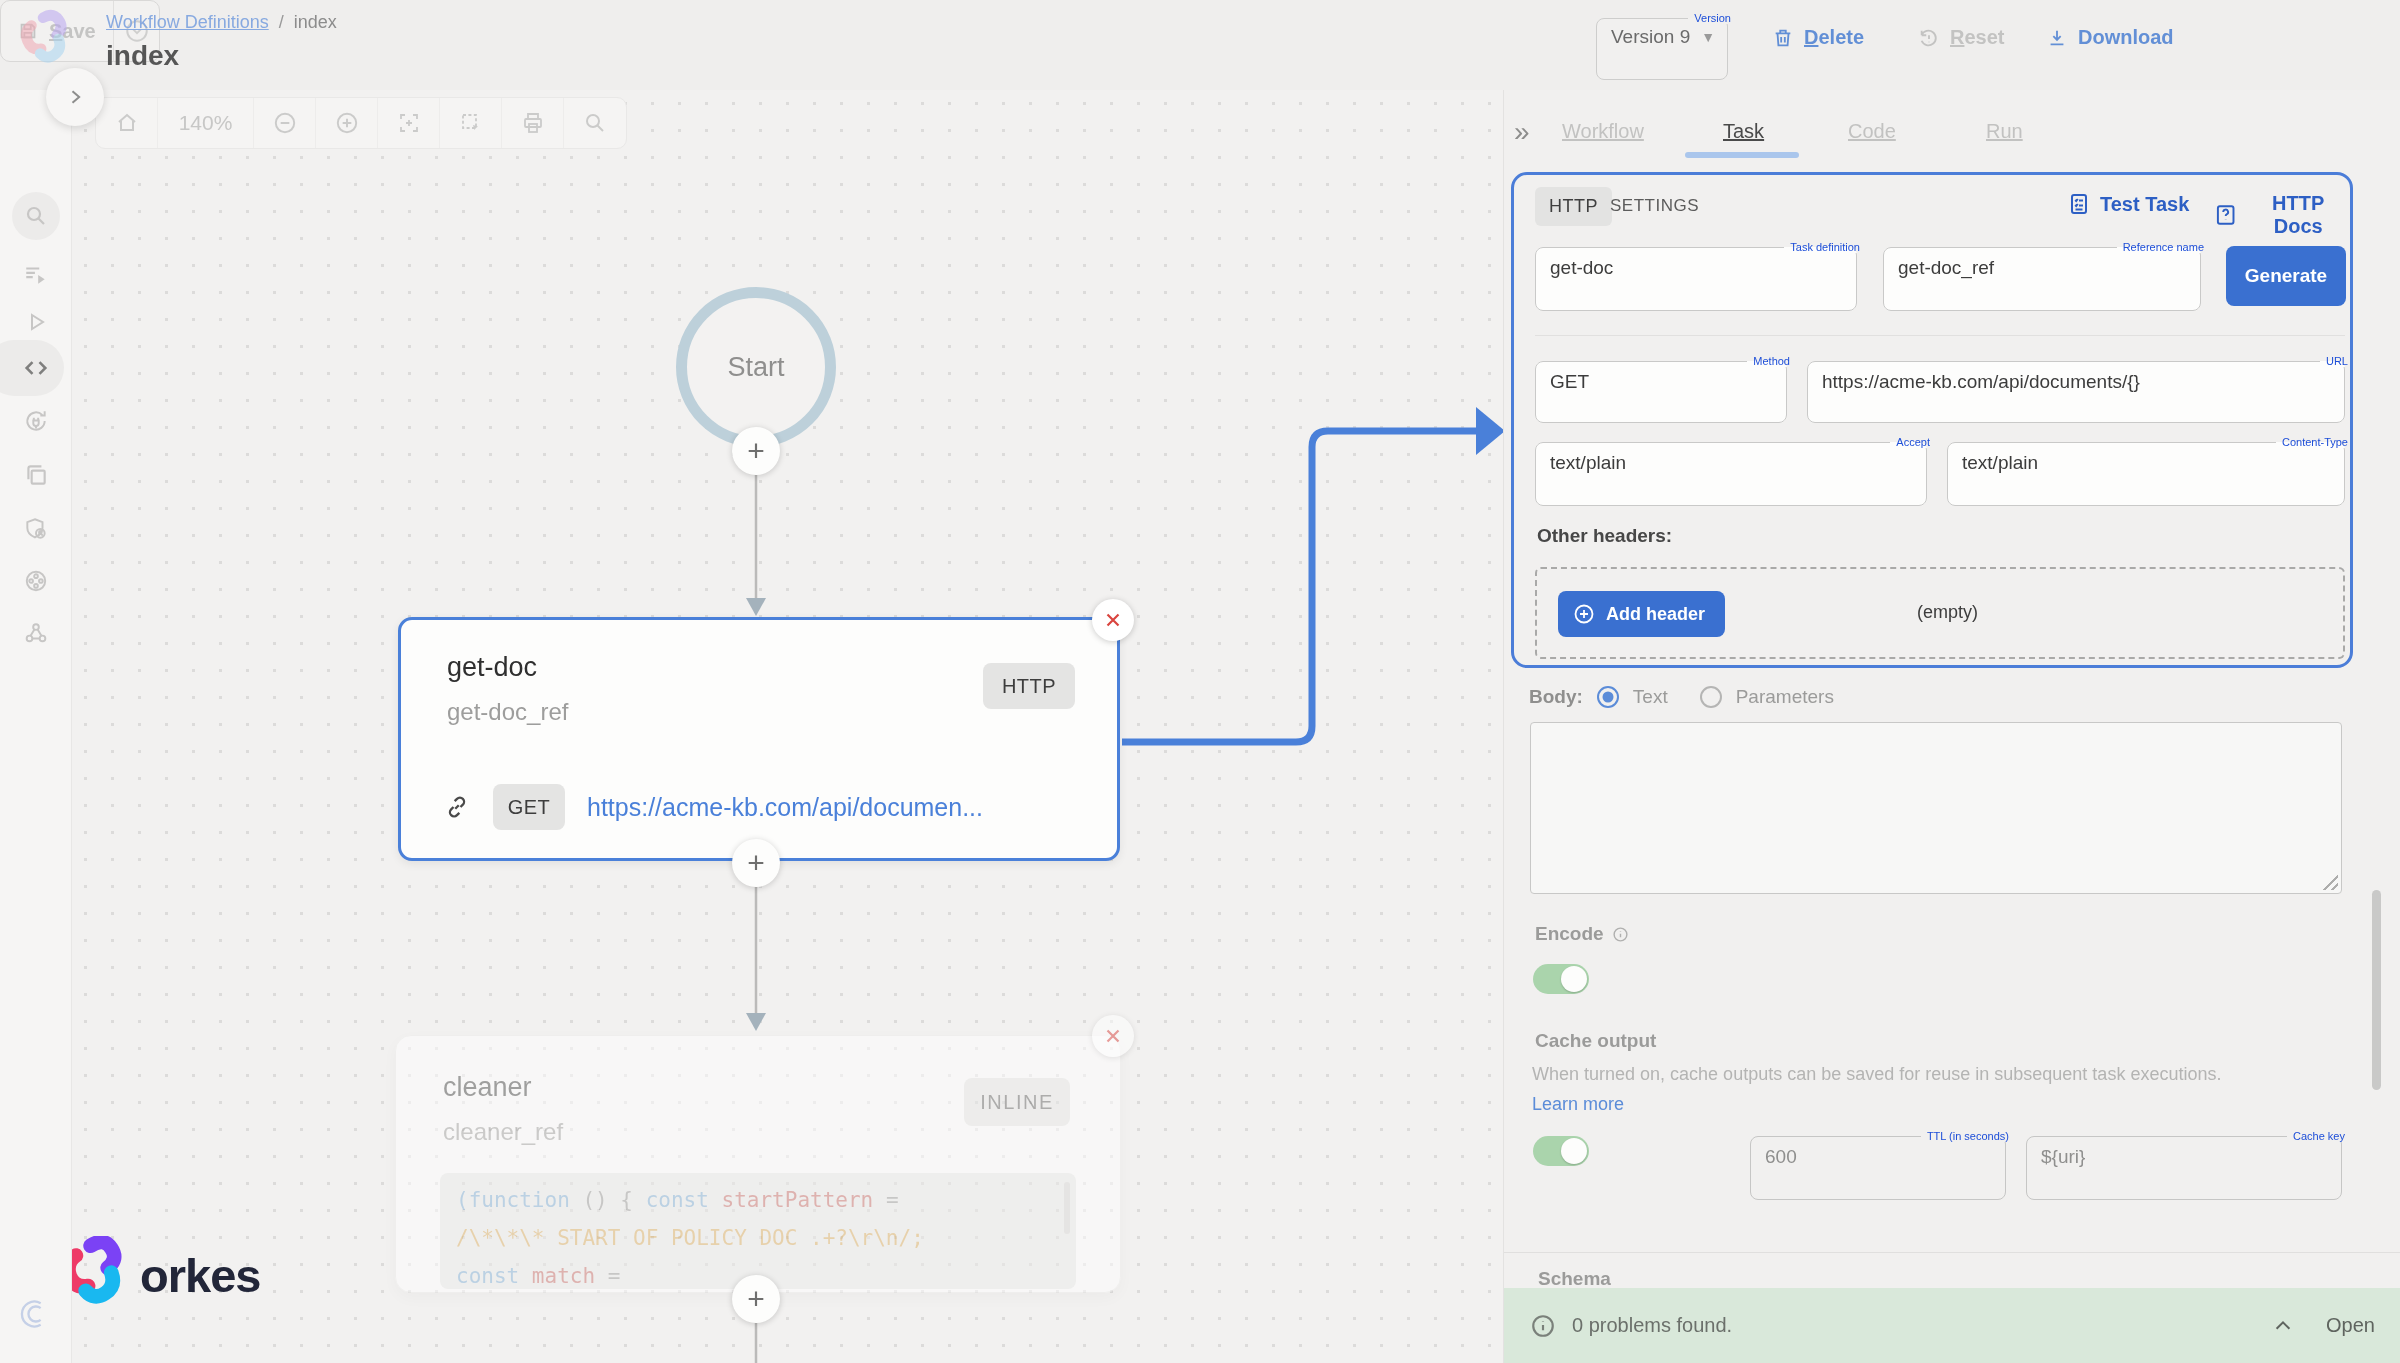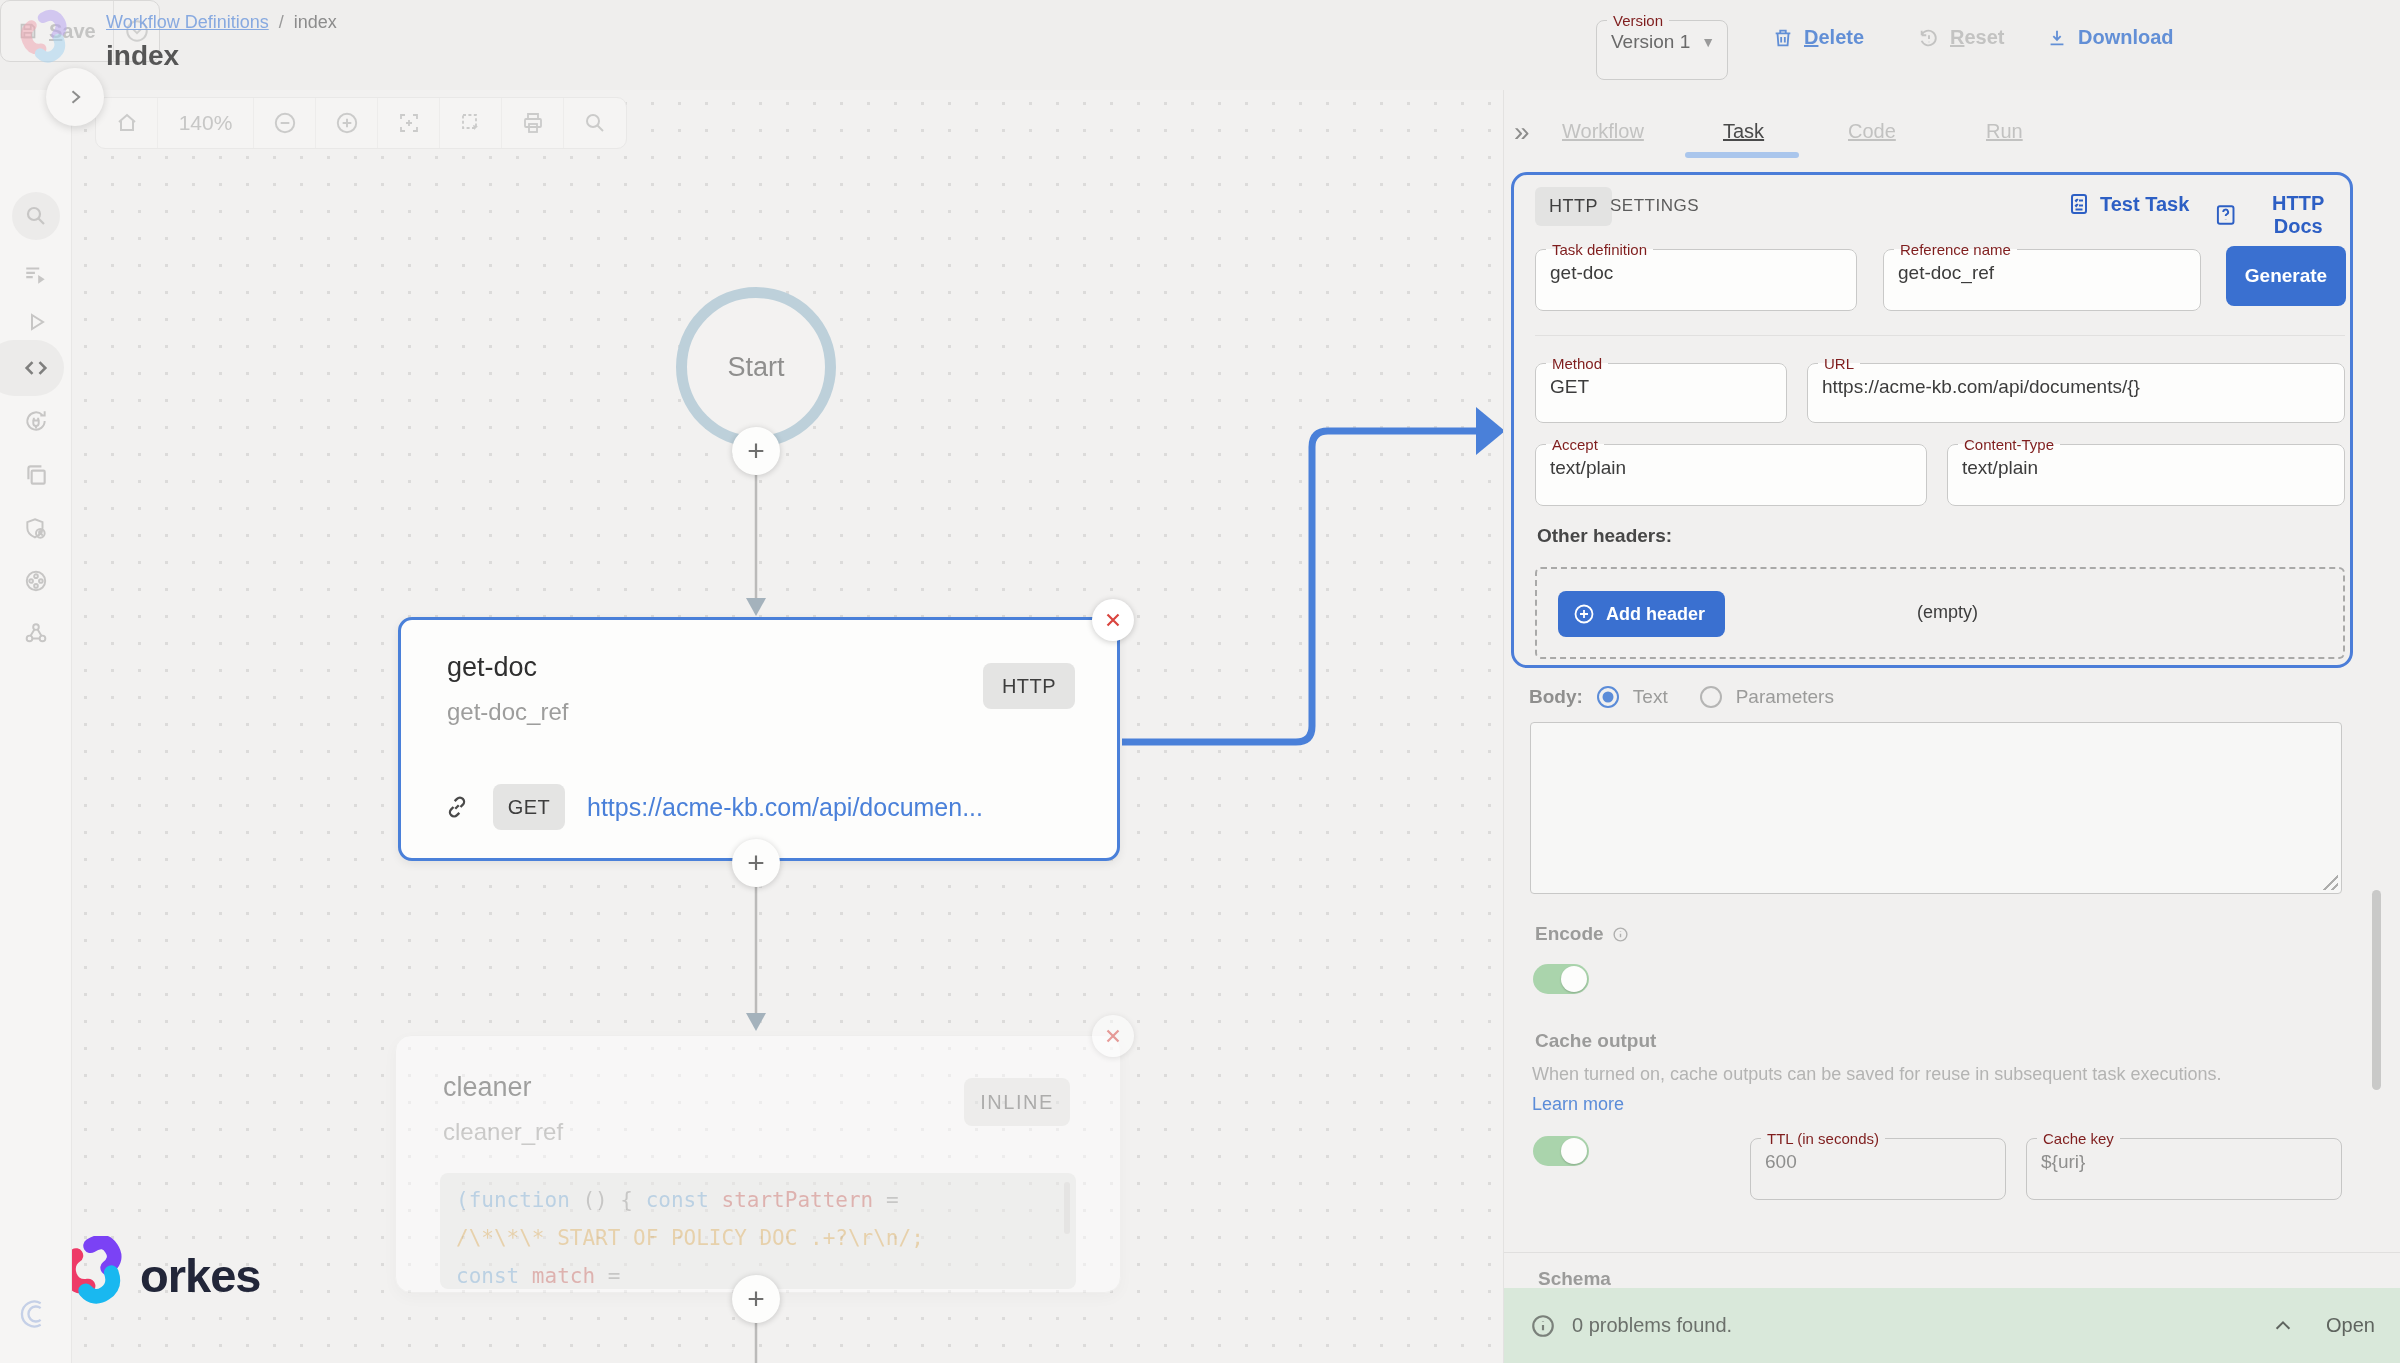--- a/index.html
+++ b/index.html
@@ -16,21 +16,21 @@
   
   #header { position:absolute; left:0; top:0; width:2400px; height:90px; background:#efeeed; z-index:6; }
   #logo { left:14px; top:8px; width:62px; height:66px; opacity:.55; }
   #breadcrumb { left:106px; top:12px; font-size:18px; }
   #breadcrumb .link { color:#87a9e0; }
   #breadcrumb .sep { color:#9a9a9a; margin:0 10px; }
   #breadcrumb .cur { color:#8c8c8c; }
   #page-title { left:106px; top:40px; font-size:28px; font-weight:bold; color:#565656; }
 
   fieldset.outlined { border:1.5px solid #cdcdcc; border-radius:8px; background:transparent; position:absolute; }
-  fieldset.outlined legend { font-size:15px; color:#7f1d1d; margin-left:10px; padding:0 6px; }
+  fieldset.outlined legend { font-size:11px; color:#1d4ed8; margin-left:10px; padding:0 6px;text-align:right; }
   fieldset.outlined input { border:0; background:transparent; outline:none; width:100%;
          font-family:"Liberation Sans",sans-serif; font-size:19px; color:#3c3c3c; padding:4px 0 10px 14px; }
 
   #version-box { left:1596px; top:12px; width:132px; height:68px; background:#f1f0ef; }
   #version-box .val { display:flex; align-items:center; justify-content:space-between; padding:2px 12px 10px 14px;
          font-size:19px; color:#6a6a6a; }
   #version-box .caret { color:#9a9a9a; font-size:14px; }
 
   .hdr-btn { position:absolute; top:26px; display:flex; align-items:center; gap:10px; background:none; border:0;
          font-family:inherit; font-size:20px; font-weight:bold; cursor:pointer; }
@@ -191,21 +191,21 @@
       <path d="M46 30 Q50 40 42 46 Q34 52 27 45" fill="none" stroke="#a8d4f0" stroke-width="11" stroke-linecap="round"></path>
     </svg>
     <div id="breadcrumb" class="abs">
       <a href="#" class="link">Workflow Definitions</a><span class="sep">/</span><span class="cur">index</span>
     </div>
     <div id="page-title" class="abs">index</div>
 
     <fieldset class="outlined" id="version-box">
       <legend>Version</legend>
       <div class="val">
-          <span>Version 1</span>
+          <span>Version 9</span>
           <span class="caret">▼</span>
         </div>
     </fieldset>
 
     <button class="hdr-btn blue" id="btn-delete">
       <svg width="22" height="22" viewBox="0 0 24 24" fill="none" stroke="currentColor" stroke-width="2">
           <path d="M4 7h16M9 7V4h6v3M6 7l1 13h10l1-13M10 11v6M14 11v6"></path>
         </svg>
       <span class="lbl">Delete</span>
     </button>

